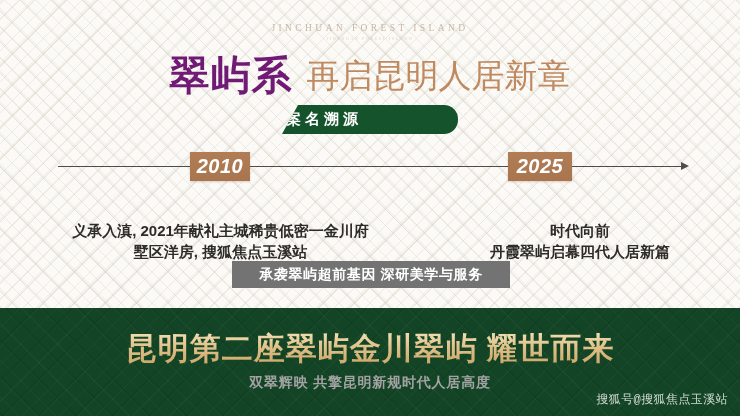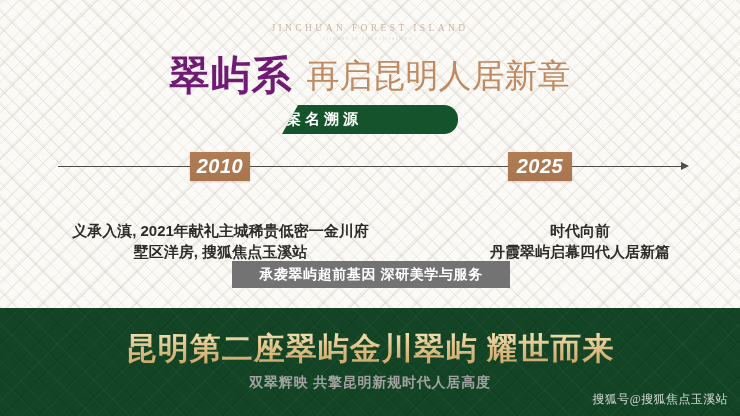--- a/index.html
+++ b/index.html
@@ -251,21 +251,21 @@
     letter-spacing: 0.8px;
     font-family: "Liberation Sans", "DejaVu Sans", sans-serif;
   }
   .watermark {
     position: absolute;
     right: 12px;
     bottom: 8px;
     color: rgba(255,255,255,0.80);
     font-size: 12px;
     letter-spacing: 0.4px;
-    font-family: Liberation Serif, serif;
+    font-family: Liberation Mono, monospace;
     white-space: nowrap;
   }
 </style>
 </head>
 <body>
 
 <div id="poster">
 
   <div class="tex-light"></div>
 

